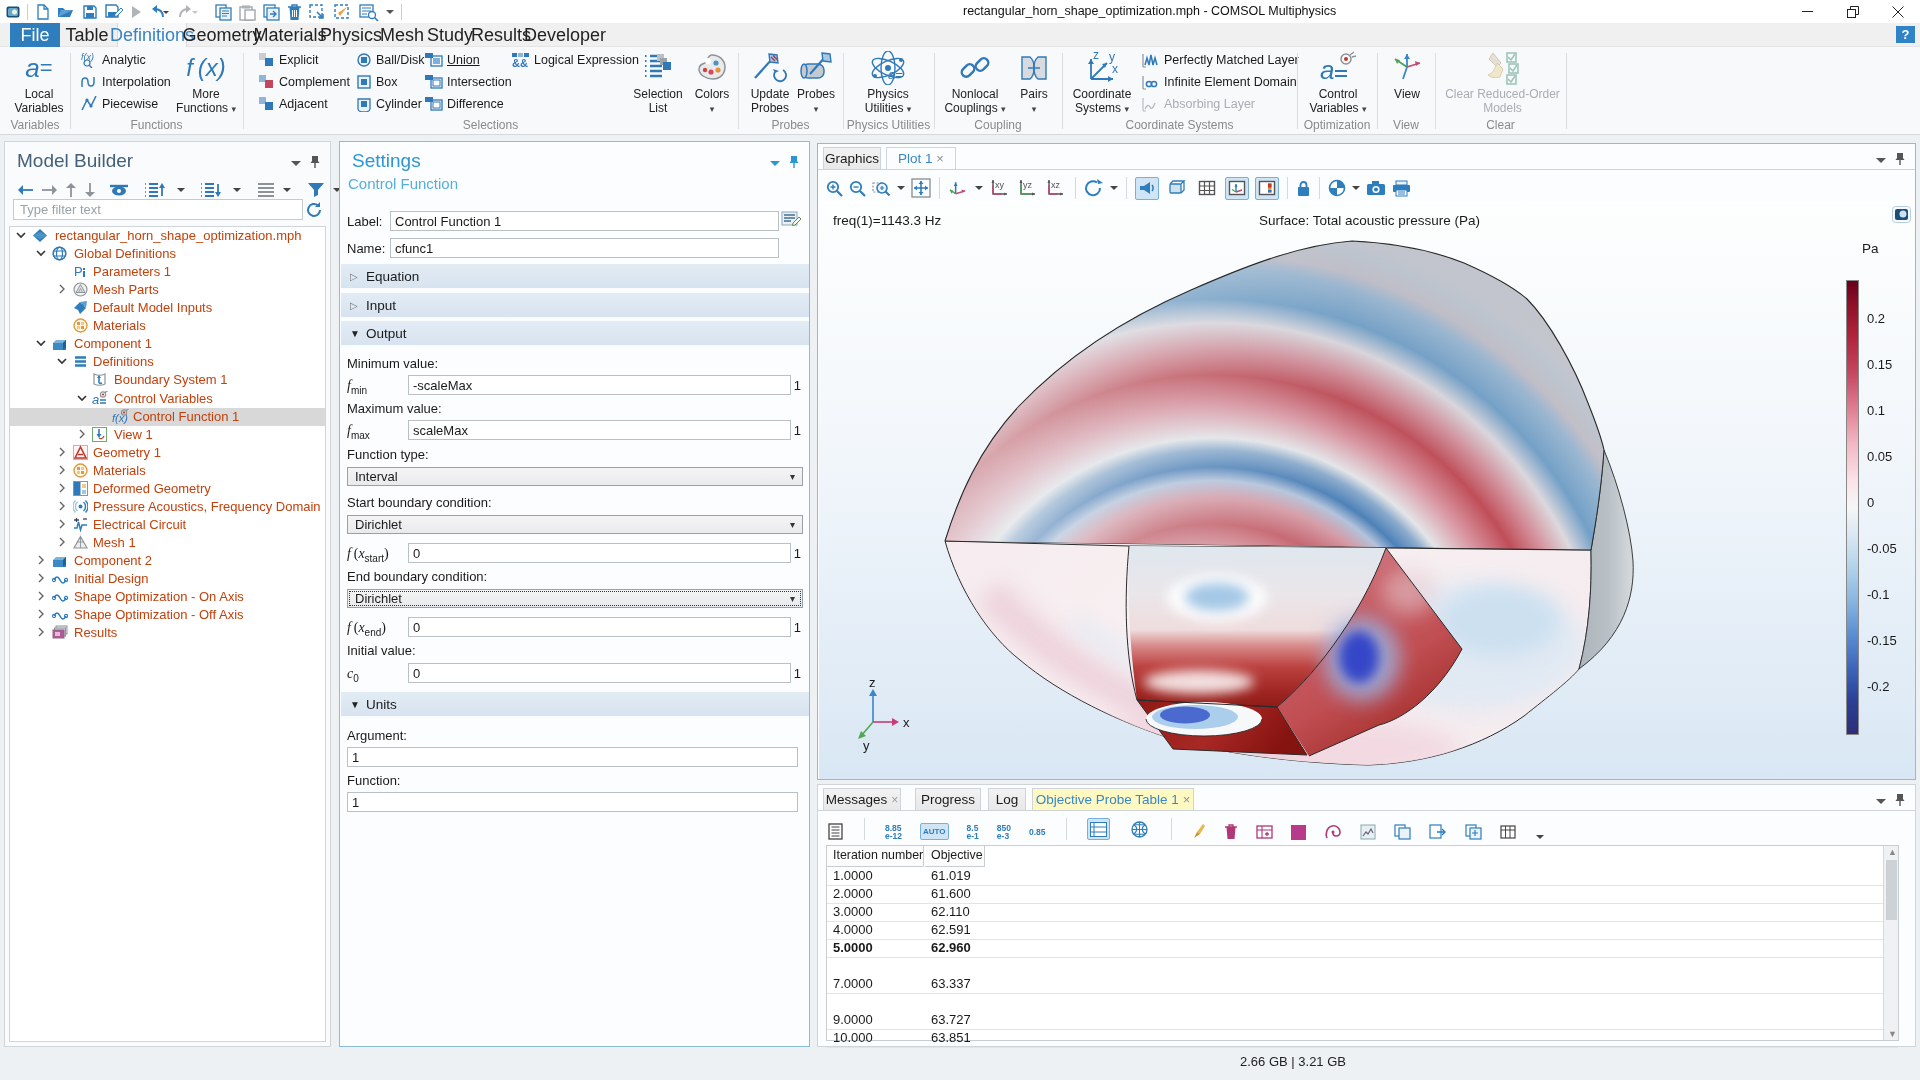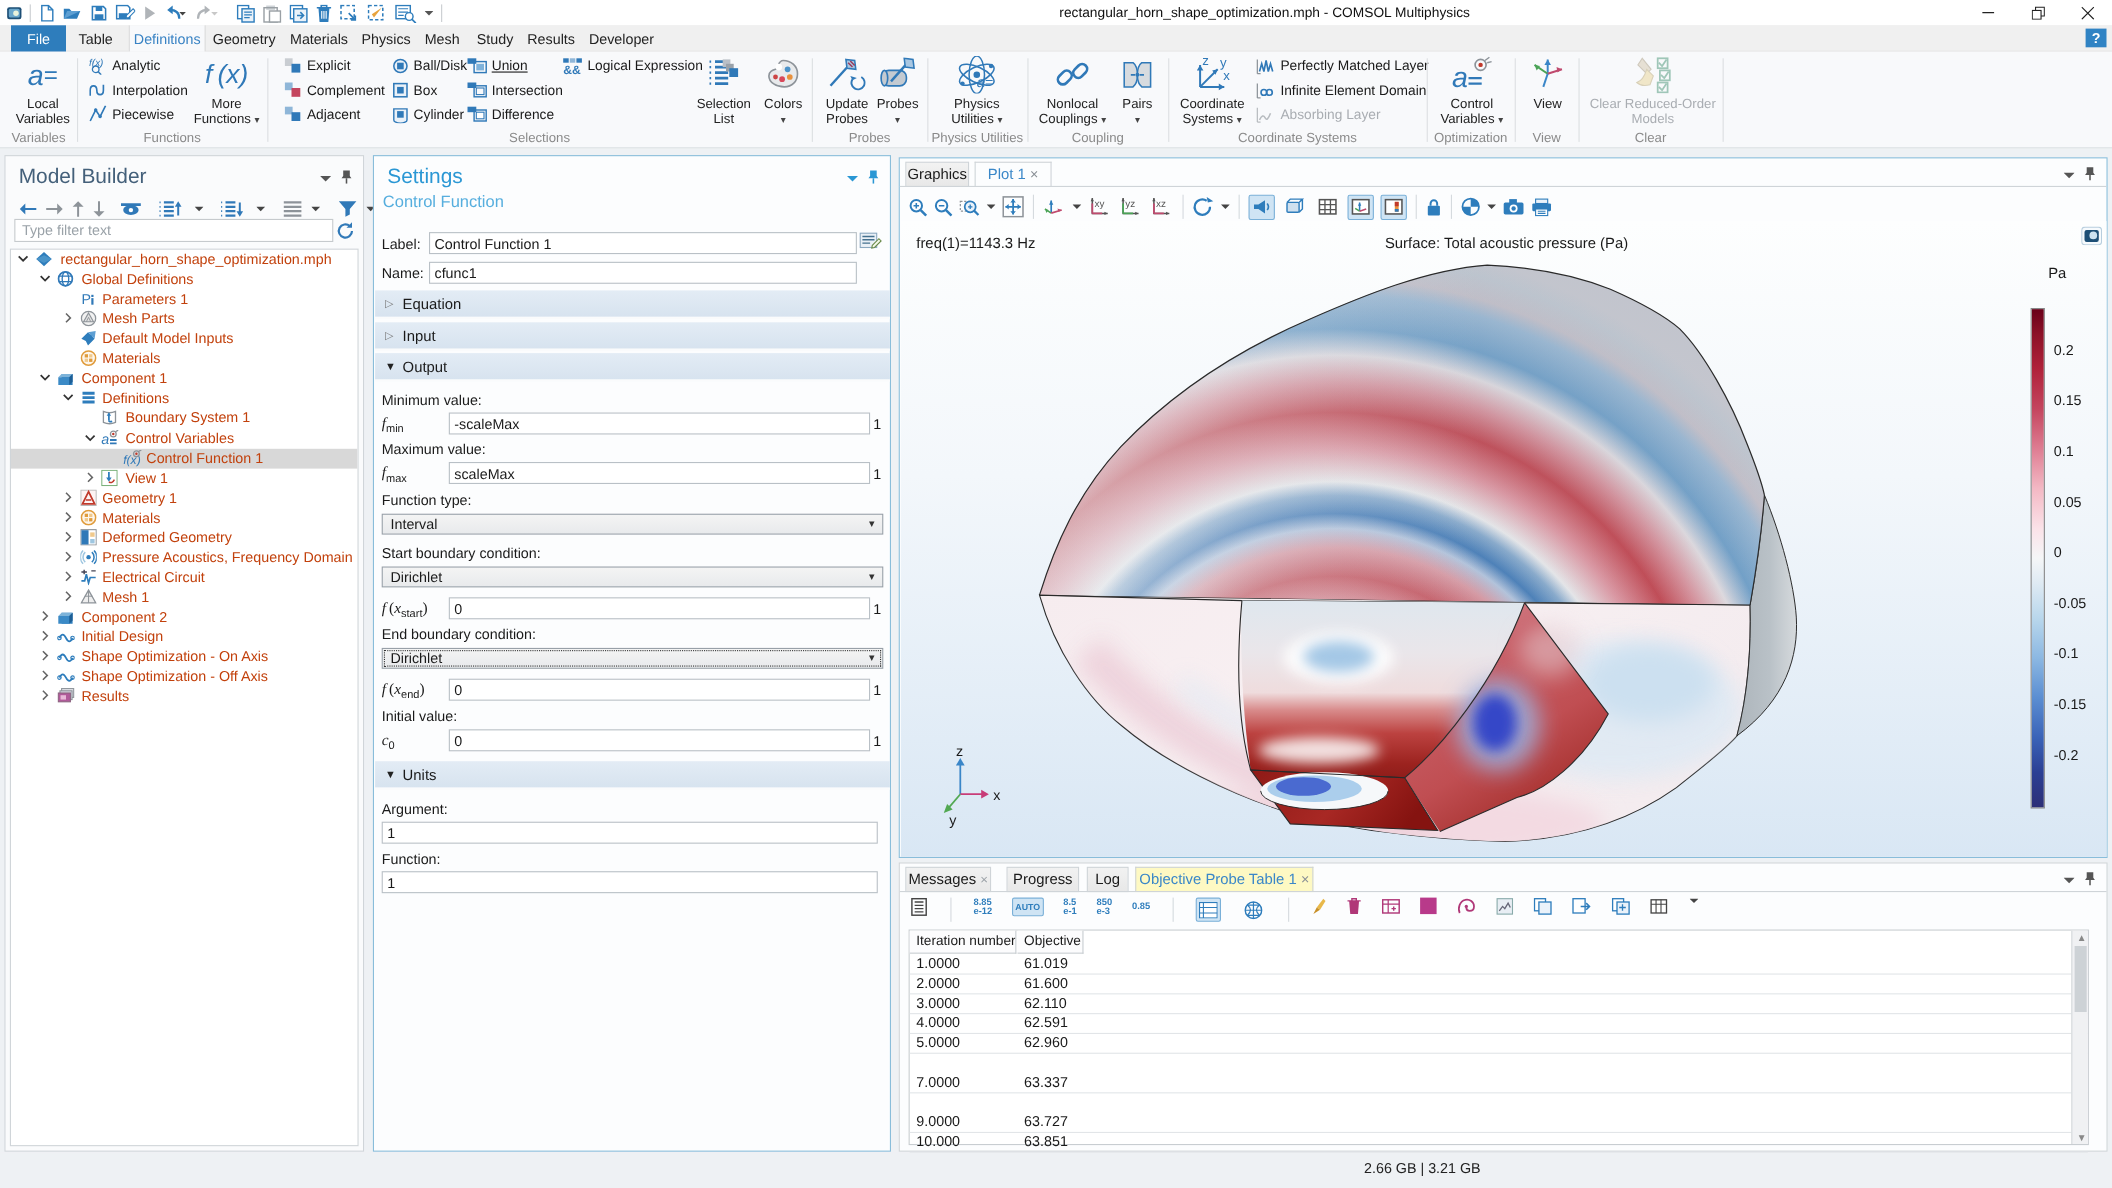--- a/index.html
+++ b/index.html
@@ -4,21 +4,21 @@
 <style>
 * { margin:0; padding:0; box-sizing:border-box; }
 html,body { width:1920px; height:1080px; overflow:hidden; font-family:"Liberation Sans",sans-serif; background:#f3f3f3; }
 #titlebar { position:absolute; left:0; top:0; width:1920px; height:23px; background:#ffffff; }
 #title { position:absolute; left:963px; top:4px; font-size:12.5px; color:#111; }
 #qat { position:absolute; left:6px; top:2px; height:20px; display:flex; align-items:center; gap:7px; }
 .qsep { width:1px; height:16px; background:#c9ccd0; }
 #winbtns { position:absolute; right:0; top:0; height:23px; display:flex; }
 .winbtn { width:45px; height:23px; display:flex; align-items:center; justify-content:center; }
 #tabrow { position:absolute; left:0; top:23px; width:1920px; height:24px; background:#f0f0f0; border-bottom:1px solid #e5e5e5; }
-.ftab { position:absolute; top:0; height:24px; display:flex; align-items:center; justify-content:center; font-size:13px; color:#222; }
+.ftab { position:absolute; top:0; height:24px; display:flex; align-items:center; justify-content:center; font-size:18px; color:#222; }
 #filetab { left:10px; width:50px; background:#2e7dbc; color:#fff; }
 .seltab { background:#f8f9fb; color:#3983c4; border-left:1px solid #d9d9d9; border-right:1px solid #d9d9d9; }
 #ribbon { position:absolute; left:0; top:47px; width:1920px; height:88px; background:#f8f9fb; border-bottom:1px solid #d5d9dc; }
 .rglabel { position:absolute; bottom:2px; left:0; right:0; text-align:center; font-size:12px; color:#8a8a8a; white-space:nowrap; }
 .rsep { position:absolute; top:6px; width:1px; height:76px; background:#dcdfe2; }
 .bigbtn { position:absolute; top:4px; text-align:center; font-size:12px; color:#222; line-height:14px; }
 .bigbtn .bicon { height:34px; display:flex; align-items:center; justify-content:center; margin-bottom:2px; }
 .smallbtn { position:absolute; font-size:12.5px; color:#1a1a1a; display:flex; align-items:center; gap:4px; white-space:nowrap; height:18px; }
 .gray { color:#a9adb2 !important; }
 .dd { font-size:9px; color:#444; }
@@ -54,21 +54,21 @@
 .gtab { position:absolute; top:3px; height:23px; font-size:13.5px; text-align:center; line-height:22px; }
 #gtools { position:absolute; left:8px; top:32px; height:24px; display:flex; align-items:center; gap:6px; }
 .gsep { width:1px; height:22px; background:#d5dade; margin:0 2px; }
 .gbtn { display:flex; align-items:center; justify-content:center; width:24px; height:23px; }
 .gbtn.on { background:#cfe4f4; border:1px solid #7ab0d8; border-radius:2px; }
 #plotarea { position:absolute; left:1px; top:57px; width:1096px; height:578px; background:linear-gradient(#fdfefe 0%,#f3f7fb 40%,#d9e7f4 100%); overflow:hidden; }
 .ptxt { position:absolute; font-size:13.5px; color:#1a1a1a; }
 #hornsvg { position:absolute; left:0; top:0; }
 #cbar { position:absolute; left:1027px; top:79px; width:13px; height:455px; border:1px solid #888; background:linear-gradient(#690019 0%, #8c1127 5%, #b0223a 12%, #c4455e 20%, #de7d92 28%, #f3b8c4 36%, #fbe2e8 44%, #f5f6f7 50%, #dfeaf3 55%, #b9d7ec 62%, #8cb8e2 70%, #5b8ed2 78%, #3a63b8 86%, #2b3f94 93%, #2d2f77 100%); }
 .cbl { position:absolute; left:1048px; font-size:13px; color:#1a1a1a; line-height:13px; transform:translateY(-50%); }
-#mtools { position:absolute; left:10px; top:31px; height:24px; display:flex; align-items:flex-start; gap:18px; }
+#mtools { position:absolute; left:10px; top:31px; height:24px; display:flex; align-items:flex-end; gap:18px; }
 .numic { display:inline-flex; flex-direction:column; font-size:8.5px; color:#2e7dbc; line-height:8px; font-weight:bold; }
 .autoic { font-size:8px; color:#2e7dbc; border:1px solid #7ab0d8; background:#cfe4f4; border-radius:2px; padding:3px 2px; font-weight:bold; }
 #mtable { position:absolute; left:8px; top:60px; width:1073px; height:196px; background:#fff; border:1px solid #c8cdd1; }
 .mth { position:absolute; top:0; height:21px; font-size:12.4px; white-space:nowrap; overflow:hidden; color:#1a1a1a; border-right:1px solid #c8cdd1; border-bottom:1px solid #c8cdd1; padding:2px 0 0 6px; background:#fcfcfd; }
 .mtr { position:absolute; left:0; width:100%; height:18px; font-size:13px; color:#1a1a1a; border-bottom:1px solid #e2e5e8; }
 .mtr span:first-child { position:absolute; left:6px; }
 .mtr span:last-child { position:absolute; left:104px; }
 #mtscroll { position:absolute; right:0; top:0; width:15px; height:194px; background:#f0f1f3; border-left:1px solid #d5d9dc; }
 </style>
 </head>
@@ -1153,21 +1153,21 @@
           <span>61.600</span>
         </div>
       <div class="mtr" style="top:58px;">
           <span>3.0000</span>
           <span>62.110</span>
         </div>
       <div class="mtr" style="top:76px;">
           <span>4.0000</span>
           <span>62.591</span>
         </div>
-      <div class="mtr" style="top:94px;">
+      <div class="mtr" style="top:94px;font-weight:bold;">
           <span>5.0000</span>
           <span>62.960</span>
         </div>
       <div class="mtr" style="top:130px;">
           <span>7.0000</span>
           <span>63.337</span>
         </div>
       <div class="mtr" style="top:166px;">
           <span>9.0000</span>
           <span>63.727</span>

